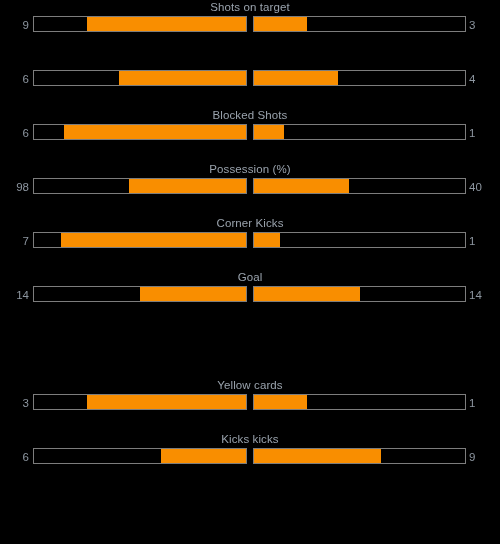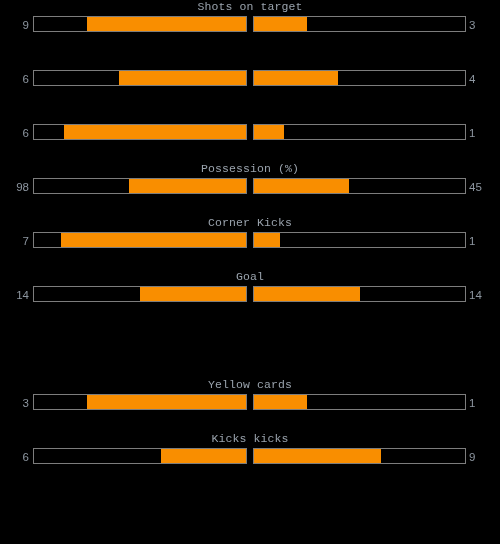--- a/index.html
+++ b/index.html
@@ -28,21 +28,20 @@
     position: absolute;
     top: 0px;
     left: 0;
     width: 500px;
     text-align: center;
     font-size: 11.5px;
     line-height: 14px;
     color: #9aa3ad;
     letter-spacing: 0.1px;
     white-space: nowrap;
-    font-family: Liberation Mono, monospace;
   }
   .bars-line {
     position: absolute;
     top: 16px;
     left: 0;
     width: 500px;
     height: 20px;
   }
   .val {
     position: absolute;
@@ -111,20 +110,21 @@
         <div class="track track-left">
           <div class="fill fill-left" style="width: 60%; background: rgb(249, 142, 0);"></div>
         </div>
         <div class="track track-right">
           <div class="fill fill-right" style="width: 40%; background: rgb(249, 142, 0);"></div>
         </div>
         <div class="val val-right">4</div>
       </div>
     </div>
     <div class="stat-row">
+      <div class="stat-title">Blocked Shots</div>
       <div class="bars-line">
         <div class="val val-left">6</div>
         <div class="track track-left">
           <div class="fill fill-left" style="width: 85.7%; background: rgb(249, 142, 0);"></div>
         </div>
         <div class="track track-right">
           <div class="fill fill-right" style="width: 14.3%; background: rgb(249, 142, 0);"></div>
         </div>
         <div class="val val-right">1</div>
       </div>
@@ -132,21 +132,21 @@
     <div class="stat-row">
       <div class="stat-title">Possession (%)</div>
       <div class="bars-line">
         <div class="val val-left">98</div>
         <div class="track track-left">
           <div class="fill fill-left" style="width: 55%; background: rgb(249, 142, 0);"></div>
         </div>
         <div class="track track-right">
           <div class="fill fill-right" style="width: 45%; background: rgb(249, 142, 0);"></div>
         </div>
-        <div class="val val-right">45</div>
+        <div class="val val-right">40</div>
       </div>
     </div>
     <div class="stat-row">
       <div class="stat-title">Corner Kicks</div>
       <div class="bars-line">
         <div class="val val-left">7</div>
         <div class="track track-left">
           <div class="fill fill-left" style="width: 87.5%; background: rgb(249, 142, 0);"></div>
         </div>
         <div class="track track-right">

